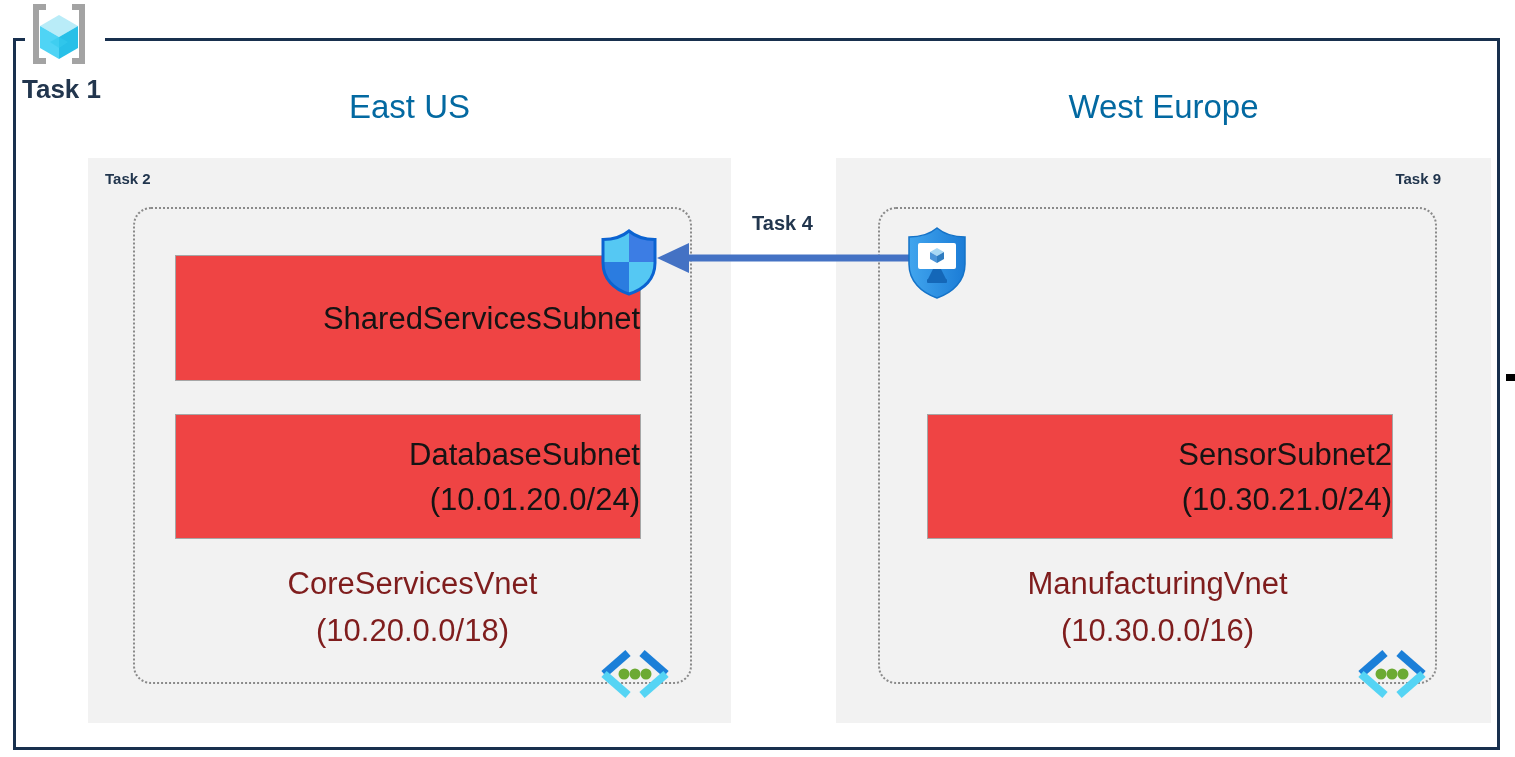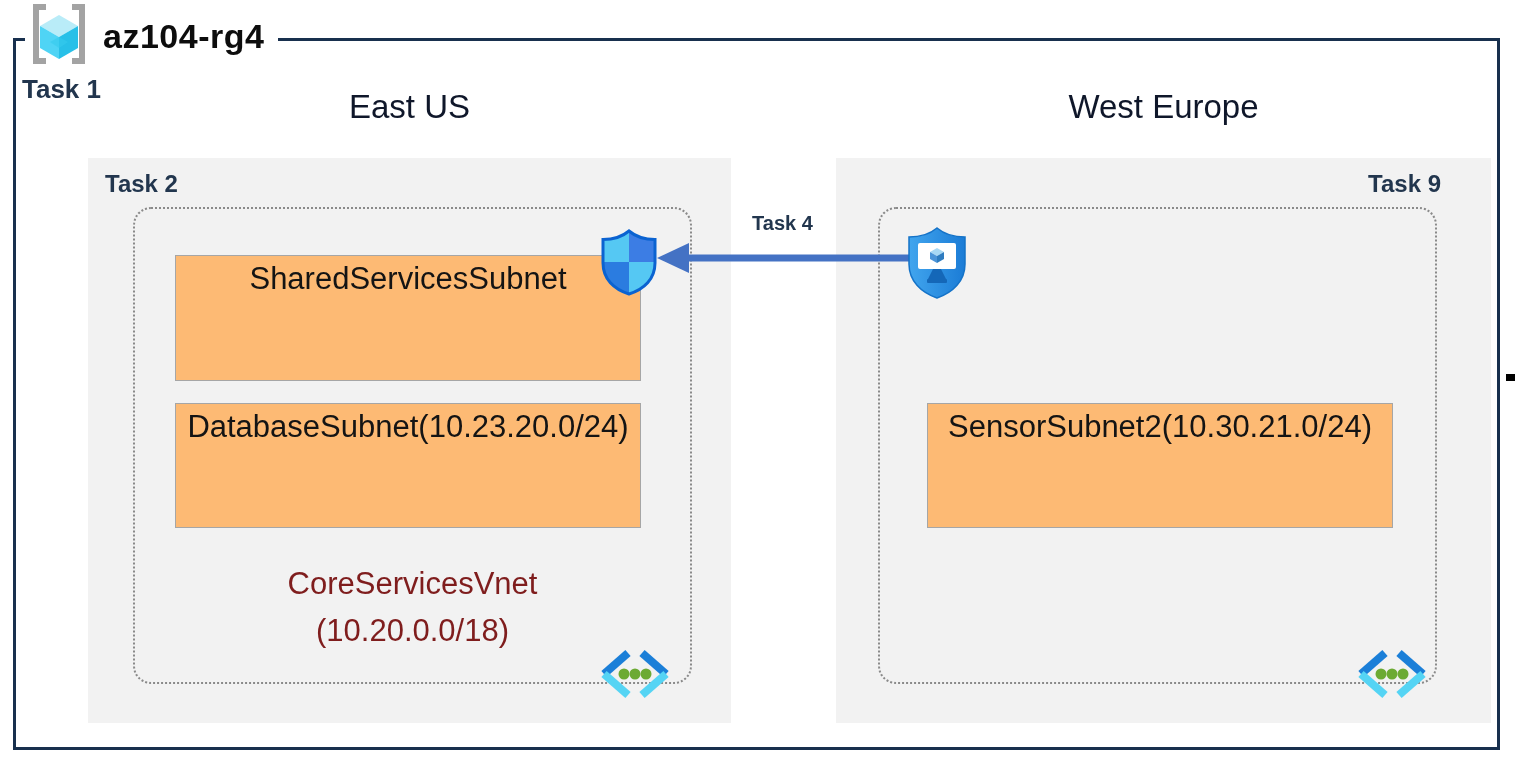--- a/index.html
+++ b/index.html
@@ -19,25 +19,25 @@
   }
 
   
   .legend{
     left:25px;top:4px;height:64px;
     display:flex;align-items:center;gap:12px;
     background:#ffffff;padding:0 14px 0 2px;
   }
   .diagram-title{font-size:34px;font-weight:bold;color:#0d0d0d;letter-spacing:0.5px;}
 
-  .task-label{font-size:24px;font-weight:bold;color:#22364e;}
+  .task-label{font-size:15px;font-weight:bold;color:#22364e;}
   .task1{left:22px;top:74px;font-size:26px;}
   .task4{left:655px;top:212px;width:255px;text-align:center;font-size:20px;}
 
-  .region-label{font-size:33px;color:#0f172a;text-align:center;}
+  .region-label{font-size:33px;color:#0369a1;text-align:center;}
   .region-east{left:88px;top:88px;width:643px;}
   .region-west{left:836px;top:88px;width:655px;}
 
   .panel{
     background:#f2f2f2;top:158px;height:565px;
   }
   .panel-east{left:88px;width:643px;}
   .panel-west{left:836px;width:655px;}
 
   .panel .task-label{position:absolute;top:12px;}
@@ -46,28 +46,28 @@
 
   .vnet-box{
     position:absolute;top:49px;width:559px;height:477px;
     border:2px dotted #8a8a8a;border-radius:18px;box-sizing:border-box;
   }
   .panel-east .vnet-box{left:45px;}
   .panel-west .vnet-box{left:42px;}
 
   .subnet{
     position:absolute;width:466px;height:126px;
-    background:#fdba74;border:1px solid #a6a6a6;box-sizing:border-box;
-    display:flex;flex-direction:row;align-items:flex-start;justify-content:center;
+    background:#ef4444;border:1px solid #a6a6a6;box-sizing:border-box;
+    display:flex;flex-direction:column;align-items:flex-end;justify-content:center;
     font-size:31px;line-height:45px;color:#141414;text-align:center;
   }
   .panel-east .subnet{left:87px;}
   .panel-west .subnet{left:91px;}
   .subnet.first{top:97px;}
-  .subnet.second{top:245px;height:125px;}
+  .subnet.second{top:256px;height:125px;}
 
   .vnet-label{
     position:absolute;top:402px;width:559px;
     text-align:center;font-size:31px;line-height:47px;color:#7f1d1d;
   }
   .panel-east .vnet-label{left:45px;}
   .panel-west .vnet-label{left:42px;}
 
   .vnet-icon{position:absolute;top:490px;width:74px;height:52px;}
   .panel-east .vnet-icon{left:510px;}
@@ -88,37 +88,36 @@
   <span>
     <svg width="64" height="62" viewBox="0 0 64 62">
       <path d="M19 4 H9 V58 H19" fill="none" stroke="#a3a3a3" stroke-width="6"></path>
       <path d="M45 4 H55 V58 H45" fill="none" stroke="#a3a3a3" stroke-width="6"></path>
       <polygon points="32,12 51,23 32,34 13,23" fill="#b9ecf8"></polygon>
       <polygon points="13,23 32,34 32,56 13,45" fill="#4fd4f5"></polygon>
       <polygon points="51,23 32,34 32,56 51,45" fill="#28c0e8"></polygon>
       <polygon points="32,34 41,39 32,45 23,39" fill="#36c9ec" opacity="0.6"></polygon>
     </svg>
   </span>
-  <span class="diagram-title">az104-rg4</span>
 </div>
 
 <div class="abs task-label task1">Task 1</div>
 
 <div class="abs region-label region-east">East US</div>
 <div class="abs region-label region-west">West Europe</div>
 
 <div class="abs panel panel-east">
   <div class="task-label">Task 2</div>
   <div class="vnet-box"></div>
   <div class="subnet first">
     <div>SharedServicesSubnet</div>
   </div>
   <div class="subnet second">
     <div>DatabaseSubnet</div>
-    <div>(10.23.20.0/24)</div>
+    <div>(10.01.20.0/24)</div>
   </div>
   <div class="vnet-label">
     <div>CoreServicesVnet</div>
     <div>(10.20.0.0/18)</div>
   </div>
   <span class="vnet-icon">
     <svg width="74" height="52" viewBox="0 0 74 52">
       <line x1="30" y1="5" x2="6" y2="26" stroke="#1b7fd8" stroke-width="8"></line>
       <line x1="6" y1="26" x2="30" y2="47" stroke="#55d4f4" stroke-width="8"></line>
       <line x1="44" y1="5" x2="68" y2="26" stroke="#1b7fd8" stroke-width="8"></line>
@@ -129,20 +128,24 @@
     </svg>
   </span>
 </div>
 
 <div class="abs panel panel-west">
   <div class="task-label">Task 9</div>
   <div class="vnet-box"></div>
   <div class="subnet second">
     <div>SensorSubnet2</div>
     <div>(10.30.21.0/24)</div>
+  </div>
+  <div class="vnet-label">
+    <div>ManufacturingVnet</div>
+    <div>(10.30.0.0/16)</div>
   </div>
   <span class="vnet-icon">
     <svg width="74" height="52" viewBox="0 0 74 52">
       <line x1="30" y1="5" x2="6" y2="26" stroke="#1b7fd8" stroke-width="8"></line>
       <line x1="6" y1="26" x2="30" y2="47" stroke="#55d4f4" stroke-width="8"></line>
       <line x1="44" y1="5" x2="68" y2="26" stroke="#1b7fd8" stroke-width="8"></line>
       <line x1="68" y1="26" x2="44" y2="47" stroke="#55d4f4" stroke-width="8"></line>
       <circle cx="26" cy="26" r="5.5" fill="#6caa33"></circle>
       <circle cx="37" cy="26" r="5.5" fill="#6caa33"></circle>
       <circle cx="48" cy="26" r="5.5" fill="#6caa33"></circle>

